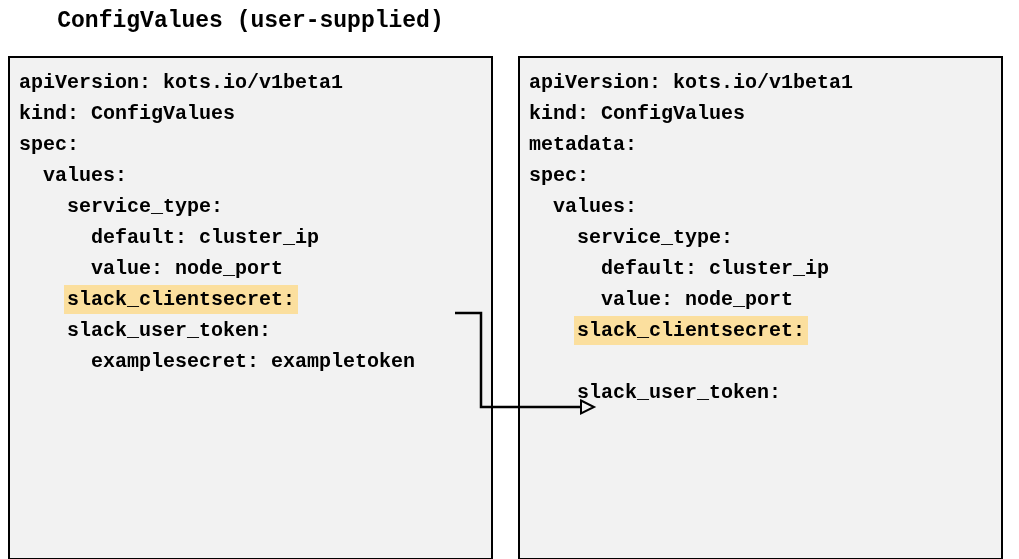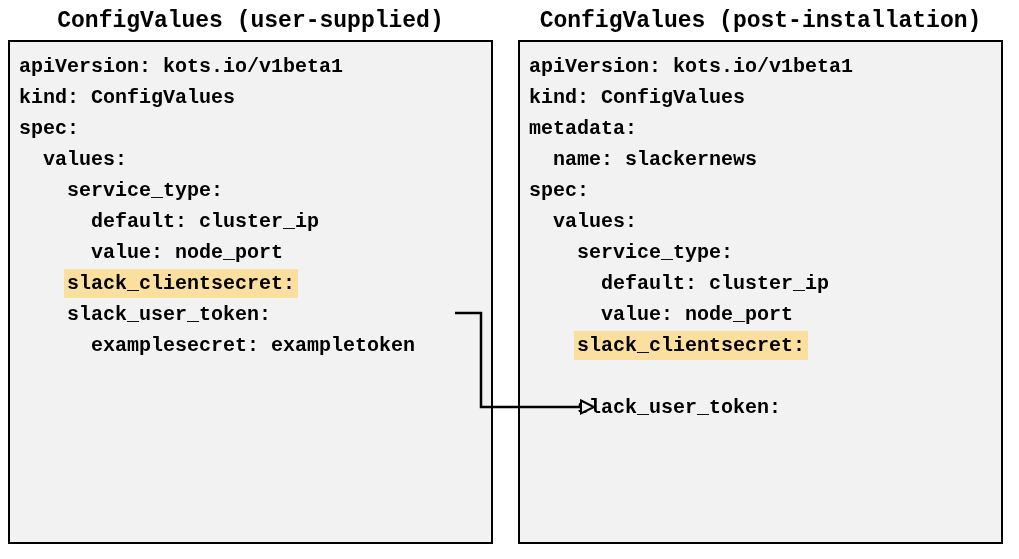--- a/index.html
+++ b/index.html
@@ -27,21 +27,21 @@
     font-weight: bold;
     font-size: 23px;
     letter-spacing: 0;
     color: var(--text, #000000);
     white-space: pre;
   }
   #title-left  { left: 8px;   width: 485px; }
   #title-right { left: 518px; width: 485px; }
   .panel {
     position: absolute;
-    top: 40px;
+    top: 56px;
     width: 481px;
     height: 500px;
     background: var(--panel-bg, #f2f2f2);
     border: 2px solid var(--panel-border, #000000);
     box-sizing: content-box;
   }
   #panel-left  { left: 8px; }
   #panel-right { left: 518px; }
   .code {
     padding: 9px 0 0 9px;
@@ -67,21 +67,20 @@
     pointer-events: none;
   }
 </style>
 </head>
 <body>
 
 <div id="canvas">
 
   <div class="title" id="title-left">ConfigValues (user-supplied)</div>
 
-  <div class="title" id="title-right">ConfigValues (post-installation)</div>
 
   <div class="panel" id="panel-left">
     <div class="code">
         <div class="code-line"><span></span><span>apiVersion: kots.io/v1beta1</span></div>
         <div class="code-line"><span></span><span>kind: ConfigValues</span></div>
         <div class="code-line"><span></span><span>spec:</span></div>
         <div class="code-line"><span>  </span><span>values:</span></div>
         <div class="code-line"><span>    </span><span>service_type:</span></div>
         <div class="code-line"><span>      </span><span>default: cluster_ip</span></div>
         <div class="code-line"><span>      </span><span>value: node_port</span></div>
@@ -89,21 +88,20 @@
         <div class="code-line"><span>    </span><span>slack_user_token:</span></div>
         <div class="code-line"><span>      </span><span>examplesecret: exampletoken</span></div>
       </div>
   </div>
 
   <div class="panel" id="panel-right">
     <div class="code">
         <div class="code-line"><span></span><span>apiVersion: kots.io/v1beta1</span></div>
         <div class="code-line"><span></span><span>kind: ConfigValues</span></div>
         <div class="code-line"><span></span><span>metadata:</span></div>
-        <div class="code-line"><span>  </span><span>name: slackernews</span></div>
         <div class="code-line"><span></span><span>spec:</span></div>
         <div class="code-line"><span>  </span><span>values:</span></div>
         <div class="code-line"><span>    </span><span>service_type:</span></div>
         <div class="code-line"><span>      </span><span>default: cluster_ip</span></div>
         <div class="code-line"><span>      </span><span>value: node_port</span></div>
         <div class="code-line"><span>    </span><span class="hl">slack_clientsecret:</span></div>
         <div class="code-line"><span>      </span></div>
         <div class="code-line"><span>    </span><span>slack_user_token:</span></div>
         <div class="code-line"><span>      </span></div>
       </div>

